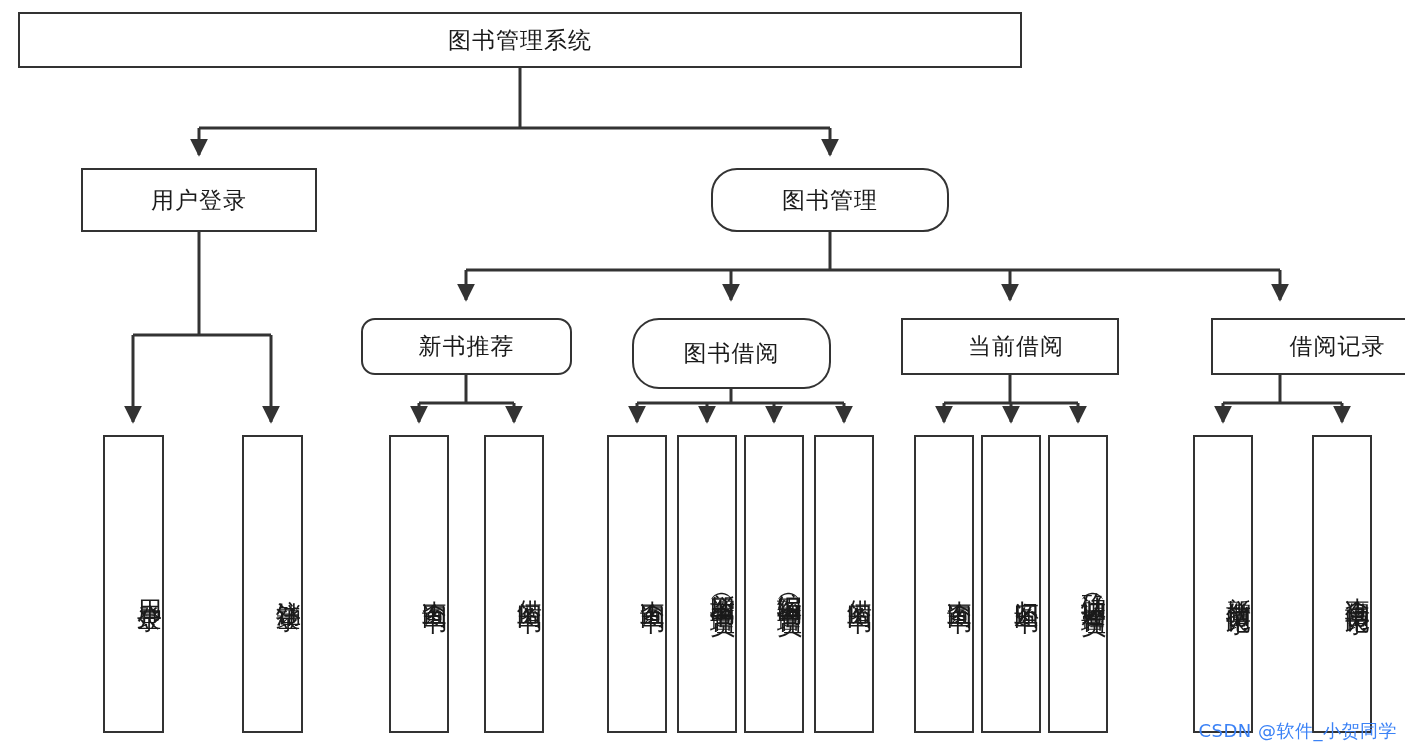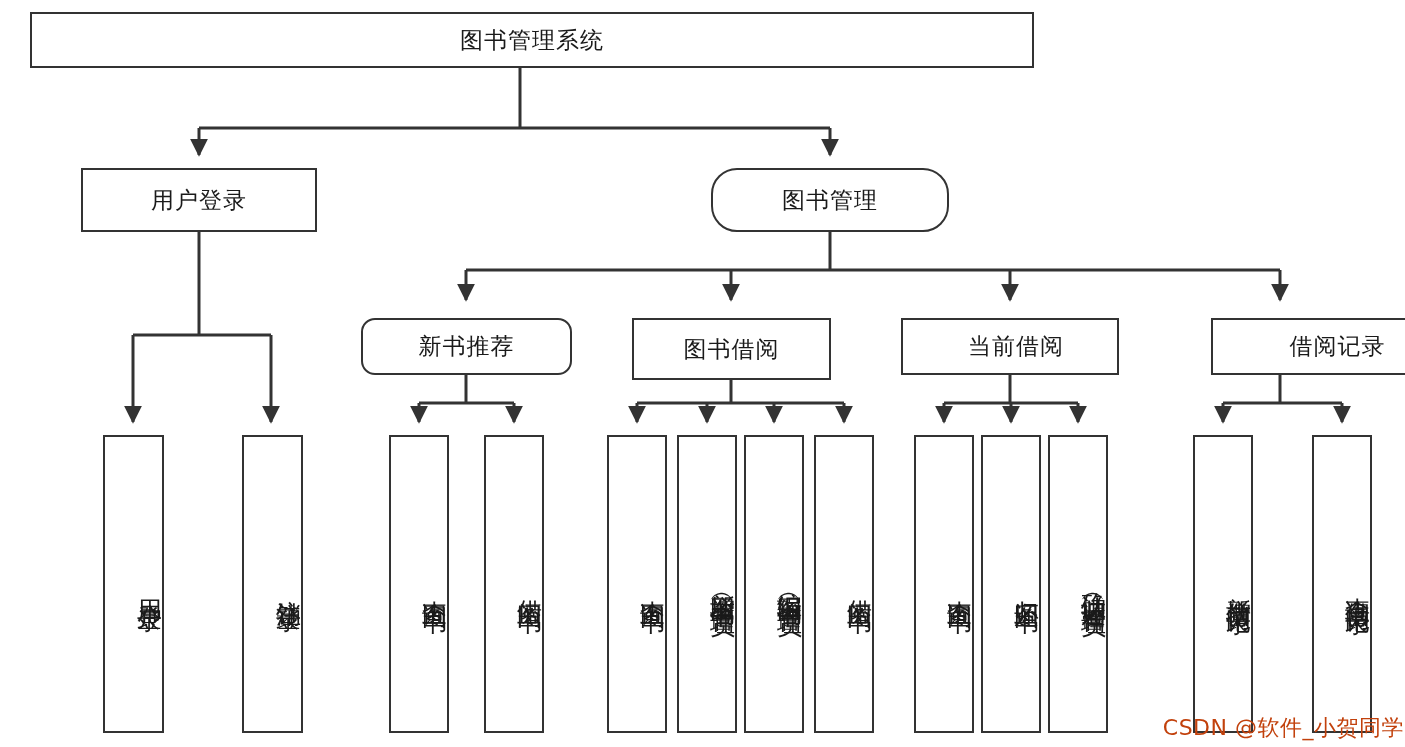--- a/index.html
+++ b/index.html
@@ -53,24 +53,24 @@
   .node.vert .vlabel {
     writing-mode: vertical-rl;
     text-orientation: upright;
     white-space: nowrap;
   }
   .node .hlabel {
     white-space: nowrap;
   }
   .watermark {
     position: absolute;
-    right: 1px;
+    right: 8px;
     bottom: 4px;
-    font-size: 22px;
-    color: #c2410c;
+    font-size: 18px;
+    color: #3b82f6;
     letter-spacing: 0.5px;
     white-space: nowrap;
   }
 </style>
 </head>
 <body>
 
 <div id="canvas">
 
   <svg class="edges" viewBox="0 0 1405 747">
@@ -116,37 +116,37 @@
       <path d="M 1011 403 L 1011 422" marker-end="url(#arrow)"></path>
       <path d="M 1078 403 L 1078 422" marker-end="url(#arrow)"></path>
 
       <path d="M 1280 375 L 1280 403"></path>
       <path d="M 1223 403 L 1342 403"></path>
       <path d="M 1223 403 L 1223 422" marker-end="url(#arrow)"></path>
       <path d="M 1342 403 L 1342 422" marker-end="url(#arrow)"></path>
     </g>
   </svg>
 
-  <div class="node horiz" style="left:18px; top:12px; width:1004px; height:56px;margin-left:12px;">
+  <div class="node horiz" style="left:18px; top:12px; width:1004px; height:56px;">
     <span class="hlabel">图书管理系统</span>
   </div>
 
   <div class="node horiz" style="left:81px; top:168px; width:236px; height:64px;">
     <span class="hlabel">用户登录</span>
   </div>
 
   <div class="node horiz" style="left:711px; top:168px; width:238px; height:64px;border-radius:26px;">
     <span class="hlabel">图书管理</span>
   </div>
 
   <div class="node horiz" style="left:361px; top:318px; width:211px; height:57px;border-radius:14px;">
     <span class="hlabel">新书推荐</span>
   </div>
 
-  <div class="node horiz" style="left:632px; top:318px; width:199px; height:62px;">
+  <div class="node horiz" style="left:632px; top:318px; width:199px; height:71px;border-radius:27px;">
     <span class="hlabel">图书借阅</span>
   </div>
 
   <div class="node horiz" style="left:901px; top:318px; width:218px; height:57px;padding-left:12px;">
     <span class="hlabel">当前借阅</span>
   </div>
 
   <div class="node horiz" style="left:1170px; top:318px; width:253px; height:57px;margin-left:41px;">
     <span class="hlabel">借阅记录</span>
   </div>

